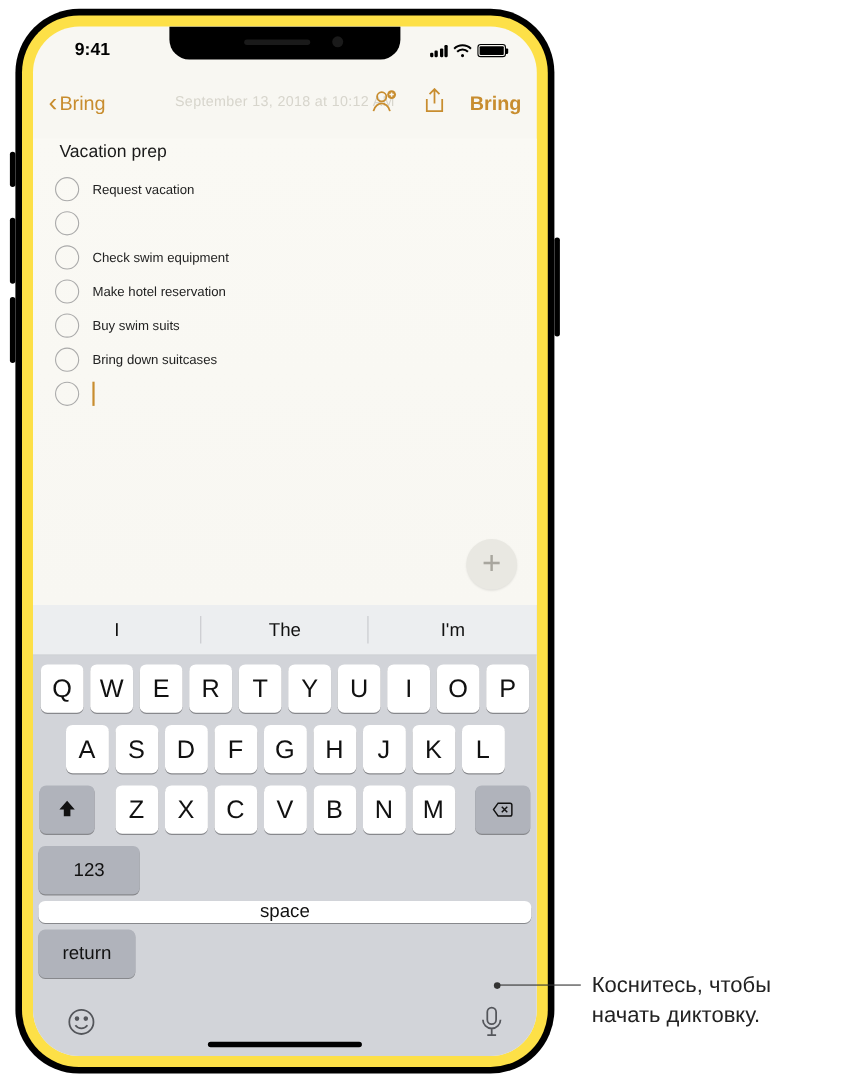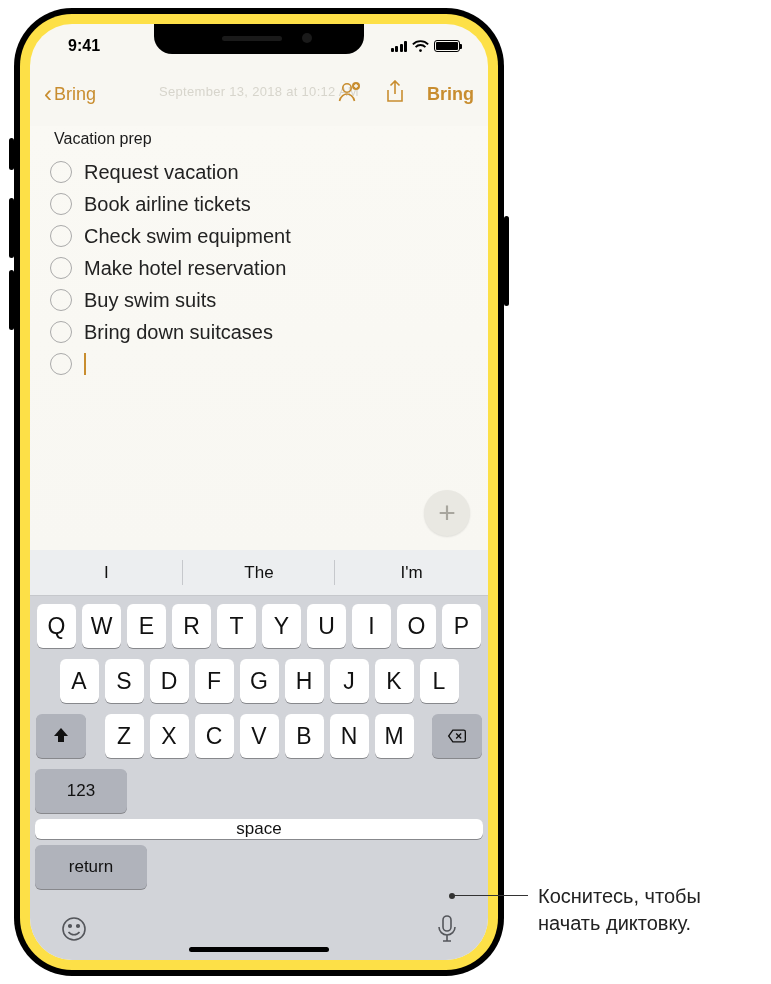--- a/index.html
+++ b/index.html
@@ -77,21 +77,21 @@
 
   .content{
     position:absolute; top:102px; left:0; right:0; bottom:410px;
     padding: 4px 20px;
     background: linear-gradient(#faf9f4,#f8f7f2);
   }
   .note-title{ font-size:16px; font-weight:400; color:#1a1a1a; margin-bottom:8px; margin-left:4px; }
   .checklist{ list-style:none; }
   .checklist li{
     display:flex; align-items:center; gap:12px;
-    padding:4.5px 0; font-size:20px; color:#222;
+    padding:4.5px 0; font-size:12px; color:#222;
   }
   .check-circle{
     width:22px; height:22px; border:1.5px solid #aaa; border-radius:50%; flex-shrink:0;
   }
   .cursor{
     width:2px; height:22px; background:#c88d2f;
   }
   .add-btn{
     position:absolute; bottom:14px; right:18px;
     width:46px; height:46px; border-radius:50%;
@@ -123,21 +123,21 @@
     font-size:23px; color:#111;
   }
   .kletter{ width:39px; }
   .kfn{ background:#b0b3bb; width:50px; }
   .kfn svg{ width:20px; height:20px; }
   .row3{ justify-content:space-between; padding:0 1px; }
   .row3-mid{ display:flex; gap:6px; }
   .row4{ gap:6px;flex-direction:column; }
   .k123{ width:92px; font-size:17px; background:#b0b3bb; }
   .kspace{ flex:1; font-size:17px; }
-  .kreturn{ width:112px; font-size:17px; background:#b0b3bb; }
+  .kreturn{ width:88px; font-size:17px; background:#b0b3bb; }
   .kb-bottom{
     display:flex; justify-content:space-between; align-items:center;
     padding:10px 30px 0;
   }
   .kb-icon{ color:#54565b; font-size:26px; }
 
   .home-indicator{
     position:absolute; bottom:8px; left:50%; transform:translateX(-50%);
     width:140px; height:5px; background:#000; border-radius:3px; z-index:30;
   }
@@ -215,21 +215,20 @@
 
       <div class="content">
         <div class="note-title">Vacation prep</div>
         <ul class="checklist">
           <li>
               <span class="check-circle"></span>
               <span>Request vacation</span>
             </li>
           <li>
               <span class="check-circle"></span>
-              <span>Book airline tickets</span>
             </li>
           <li>
               <span class="check-circle"></span>
               <span>Check swim equipment</span>
             </li>
           <li>
               <span class="check-circle"></span>
               <span>Make hotel reservation</span>
             </li>
           <li>

